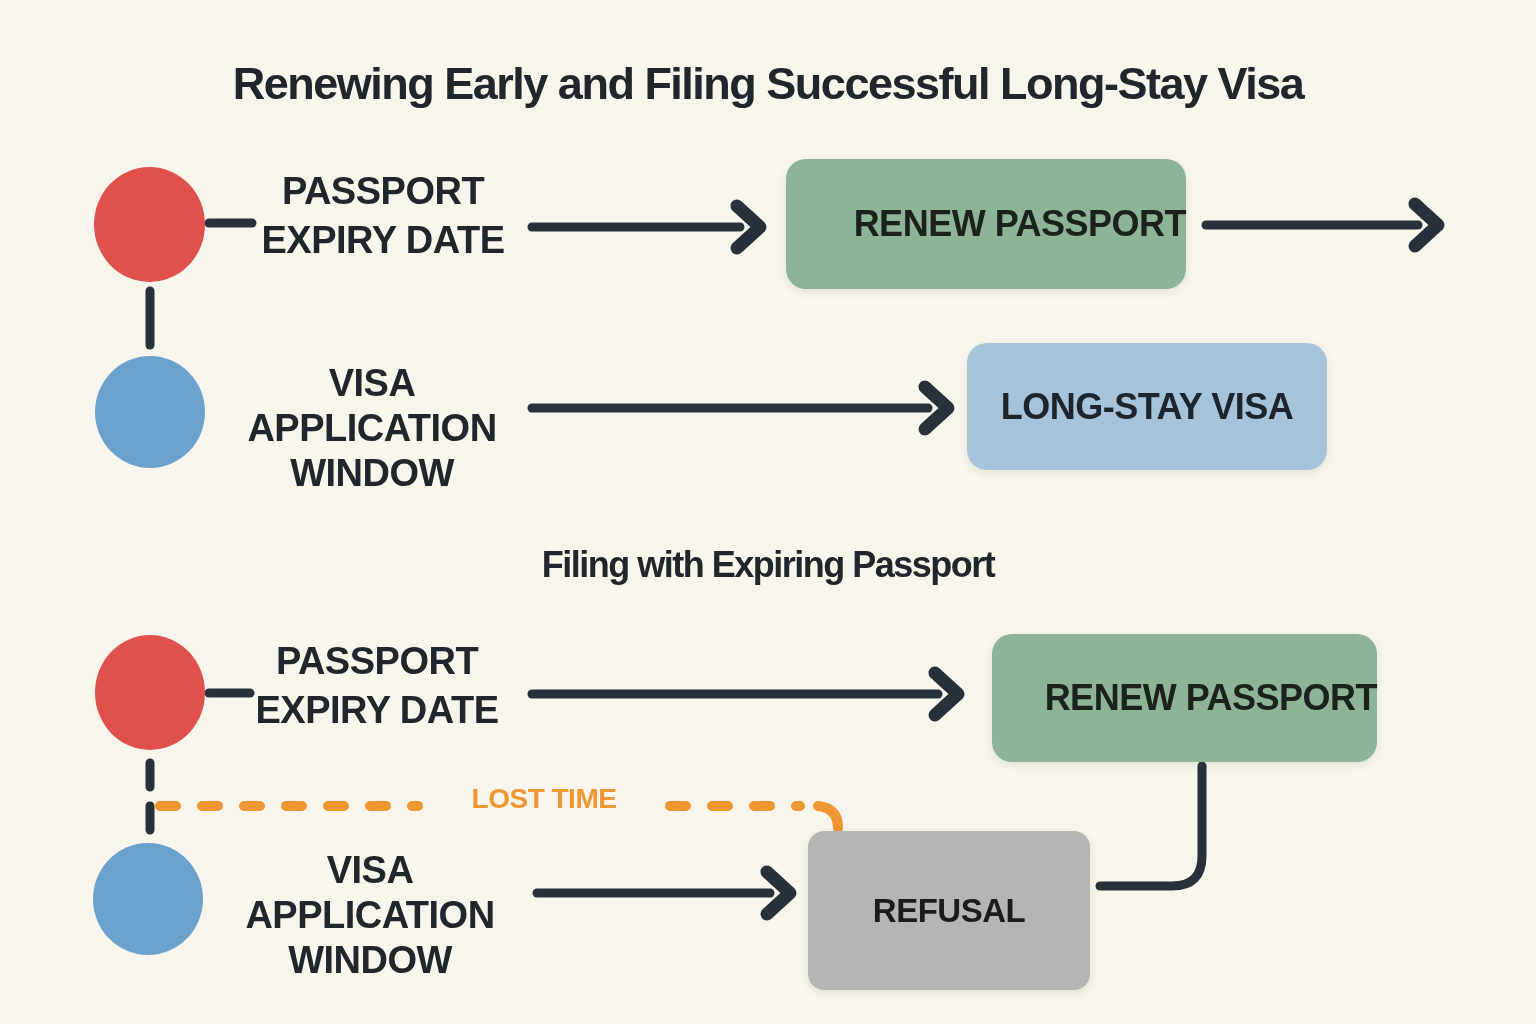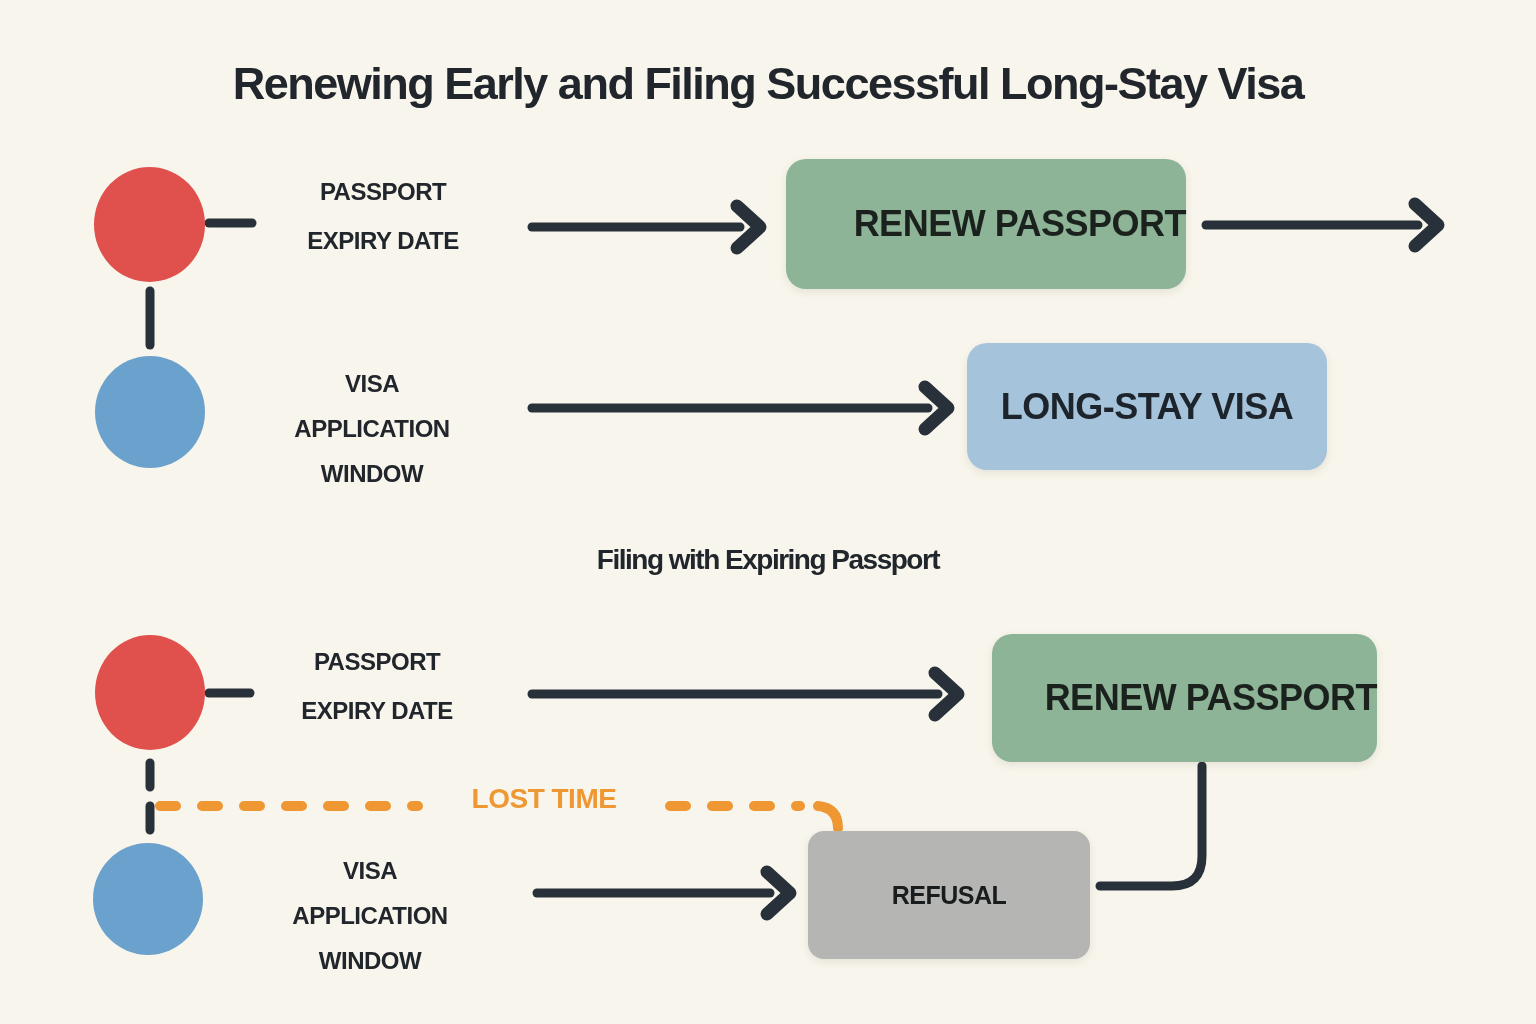--- a/index.html
+++ b/index.html
@@ -14,30 +14,30 @@
   }
   .abs { position: absolute; }
   .section-title {
     left: 0; width: 100%;
     text-align: center;
     font-weight: 700;
     letter-spacing: -1.5px;
     color: #20262B;
   }
   .title-1 { top: 58px; font-size: 45px; }
-  .title-2 { top: 544px; font-size: 28px; }
+  .title-2 { top: 544px; font-size: 36px; }
   .marker {
     border-radius: 50%;
   }
   .marker.red  { background: #E0514D; }
   .marker.blue { background: #6BA1CD; }
   .tl-label {
     text-align: center;
     font-weight: 700;
-    font-size: 24px;
+    font-size: 38px;
     letter-spacing: -0.5px;
     line-height: 49px;
     color: #20262B;
     white-space: nowrap;
   }
   .node-box {
     display: flex;
     align-items: center;
     justify-content: center;
     font-weight: 700;
@@ -143,17 +143,17 @@
   <div class="abs lost-time" style="left:418px; top:783px; width:252px;">LOST TIME</div>
 
   <div class="abs marker blue" style="left:93px; top:843px; width:110px; height:112px;"></div>
 
   <div class="abs tl-label" style="left:236px; top:848px; width:268px; line-height:45px;">
     <div>VISA</div>
     <div>APPLICATION</div>
     <div>WINDOW</div>
   </div>
 
-  <div class="abs node-box box-gray" style="left:808px; top:831px; width:282px; height:128px; font-size:25px;">
+  <div class="abs node-box box-gray" style="left:808px; top:831px; width:282px; height:159px; font-size:33px;">
     <span>REFUSAL</span>
   </div>
 
 </div>
 
 </body></html>

